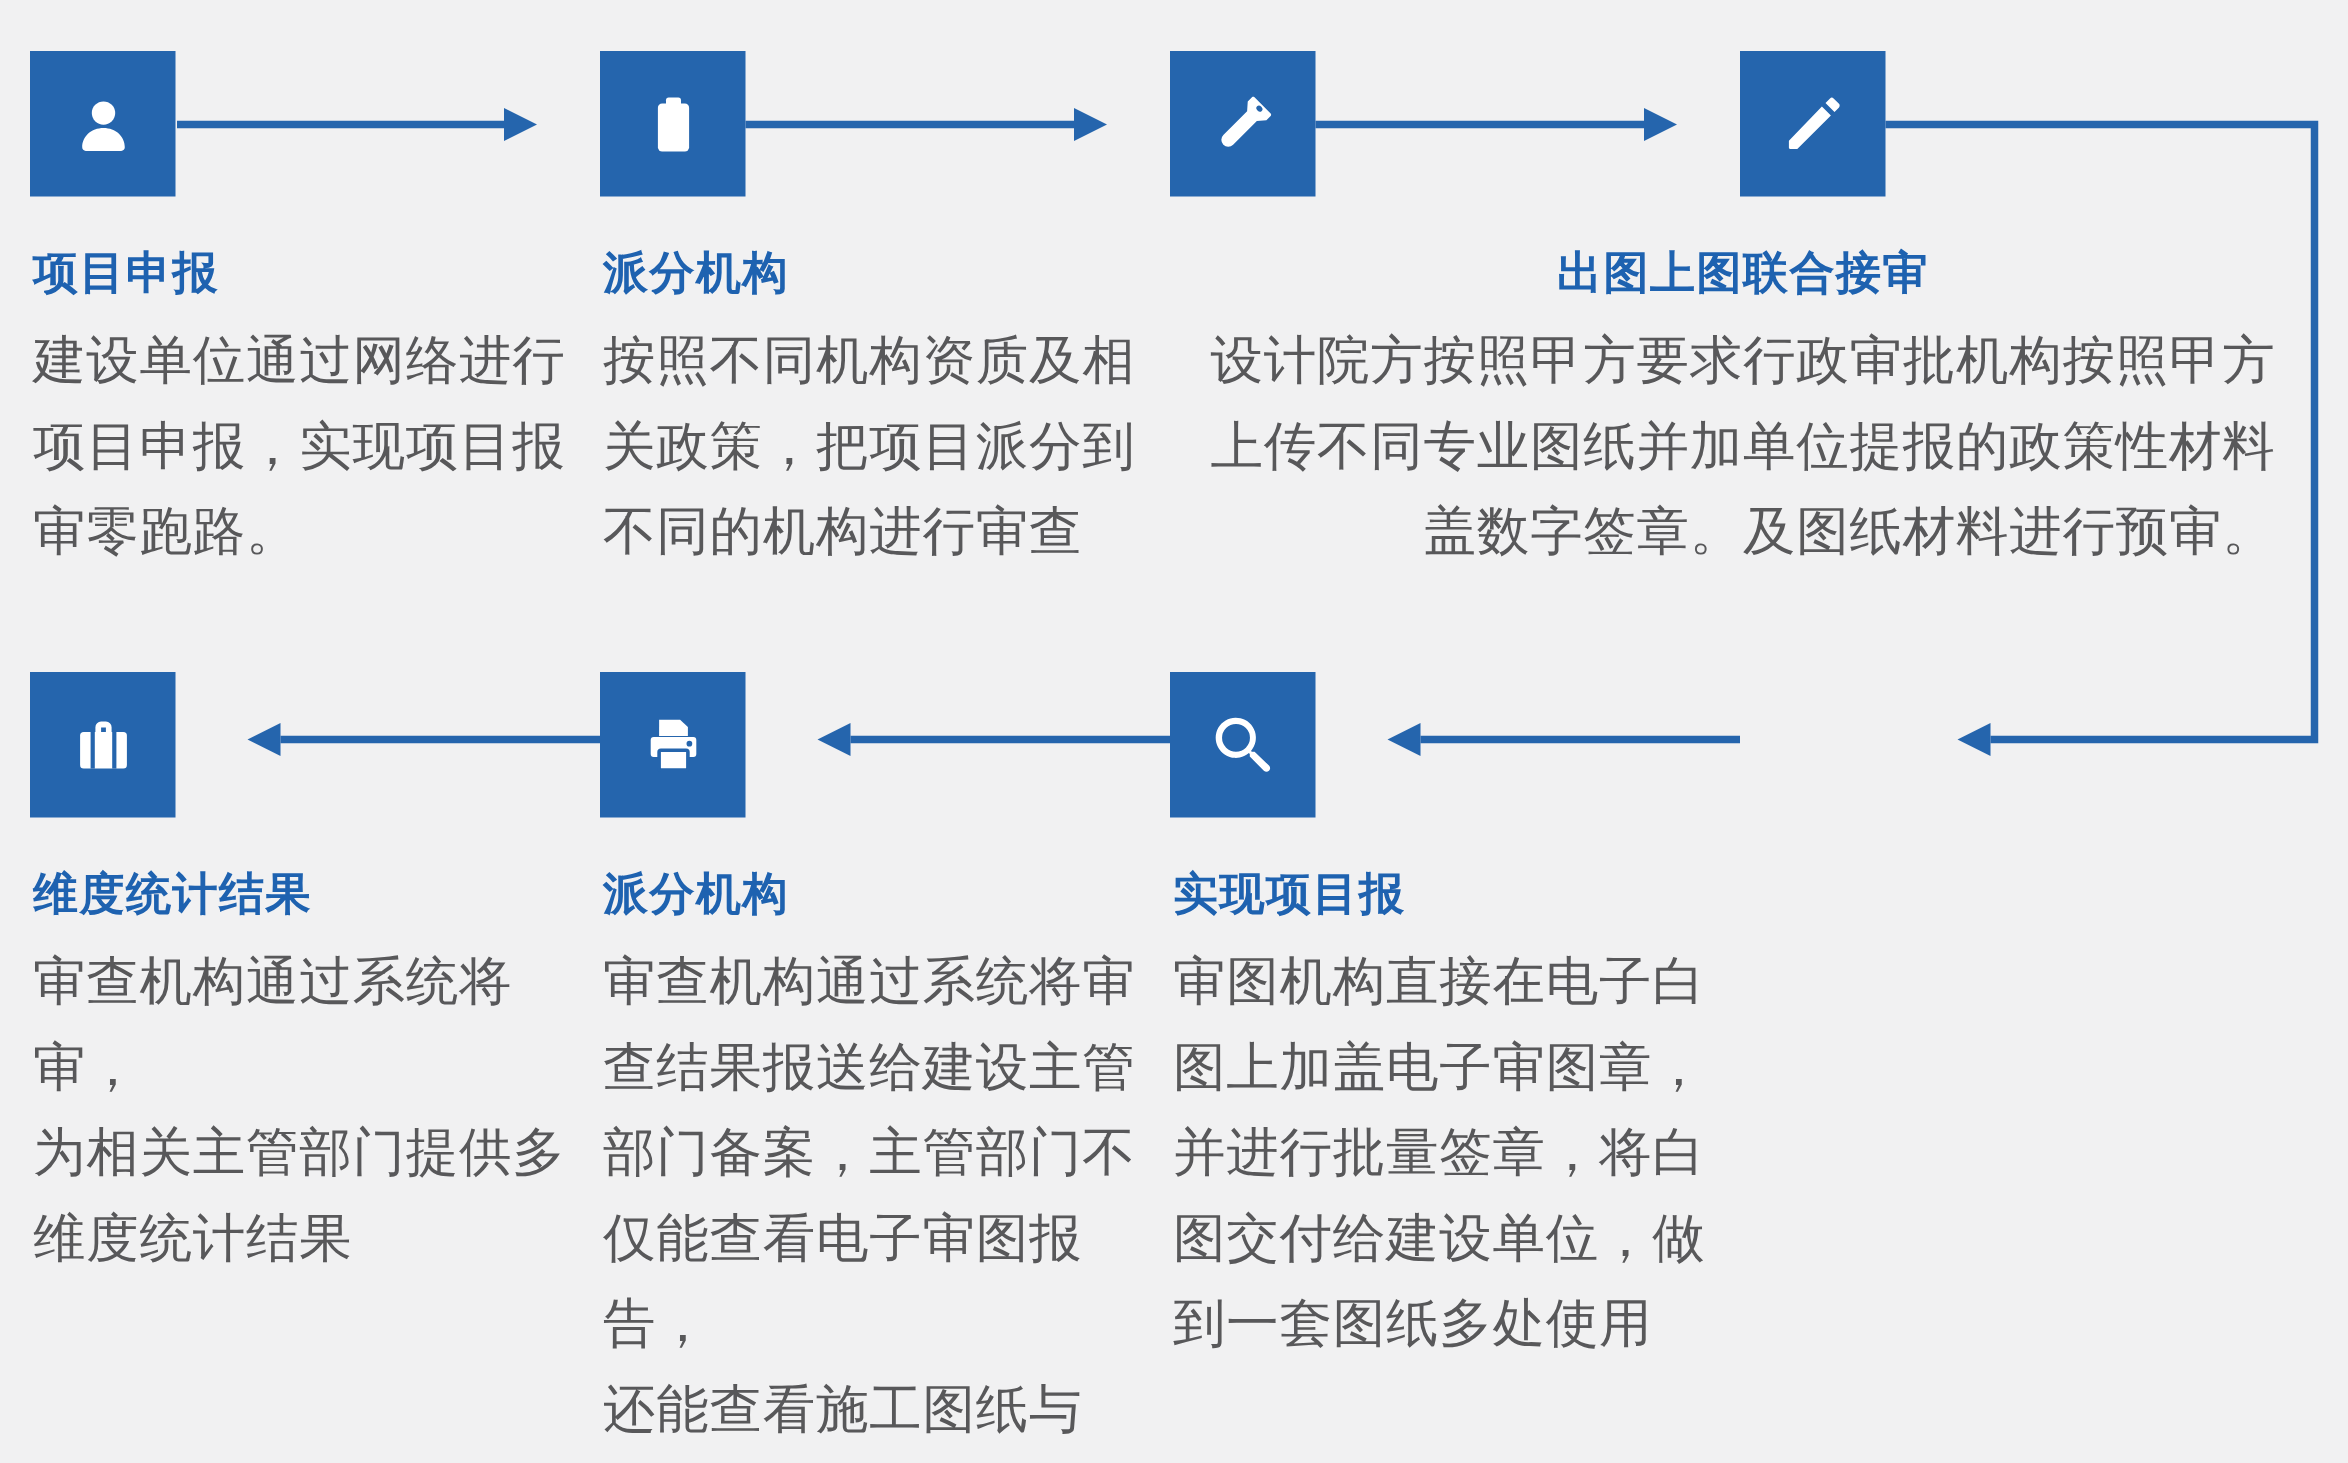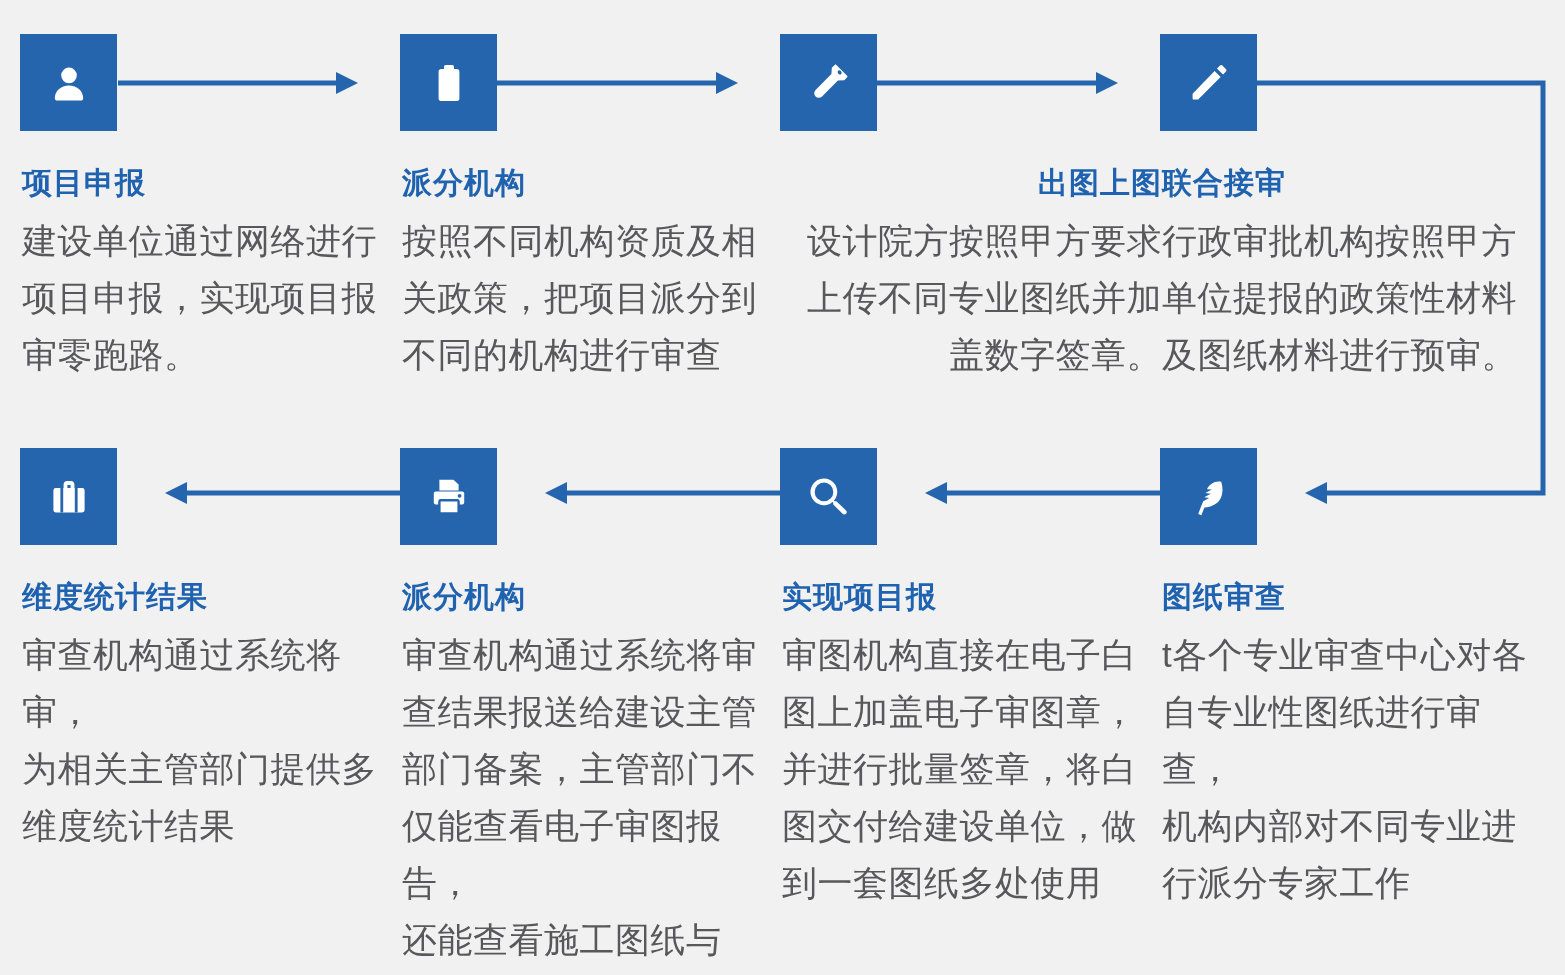--- a/index.html
+++ b/index.html
@@ -161,32 +161,20 @@
       <svg viewBox="0 0 24 24" fill="currentColor" xmlns="http://www.w3.org/2000/svg">
         <path d="M3.8 17.4v2.3c0 .3.2.5.5.5h2.3L17.8 9 14.8 6 3.8 17.4zM20.5 6.3c.3-.3.3-.9 0-1.2l-1.8-1.8a.86.86 0 0 0-1.2 0l-1.5 1.5 3 3 1.5-1.5z"></path>
       </svg>
     </div>
     <h3 class="step-title">联合接审</h3>
     <p class="step-body">行政审批机构按照甲方
 单位提报的政策性材料
 及图纸材料进行预审。</p>
   </div>
 
-  <div class="step s5">
-    <div class="icon-box">
-      <svg viewBox="0 0 24 24" fill="currentColor" xmlns="http://www.w3.org/2000/svg">
-        <path d="M18.1 4.4c-2.9-.7-5.8 1-7.1 3.7l2.4.2-3.2 1.7 2.7.4-3.3 1.7 2.5.4-3 1.6c-.8 1.8-1.6 4-2.5 6.4l1.6.6c.5-1.3 1-2.6 1.5-3.8 3.7-.3 6.7-1.9 8-4.4 1.2-2.3 1.4-5.6.4-8.5z"></path>
-      </svg>
-    </div>
-    <h3 class="step-title">图纸审查</h3>
-    <p class="step-body">t各个专业审查中心对各
-自专业性图纸进行审查，
-机构内部对不同专业进
-行派分专家工作</p>
-  </div>
 
   <div class="step s6">
     <div class="icon-box">
       <svg viewBox="0 0 24 24" fill="currentColor" xmlns="http://www.w3.org/2000/svg">
         <path d="M15.7 14.1h-.9l-.3-.3a6.7 6.7 0 1 0-.7.7l.3.3v.9l4.7 4.7c.5.5 1.2.5 1.7 0s.5-1.2 0-1.7l-4.8-4.6zm-6.2 0a4.65 4.65 0 1 1 .001-9.301A4.65 4.65 0 0 1 9.5 14.1z"></path>
       </svg>
     </div>
     <h3 class="step-title">实现项目报</h3>
     <p class="step-body">审图机构直接在电子白
 图上加盖电子审图章，

